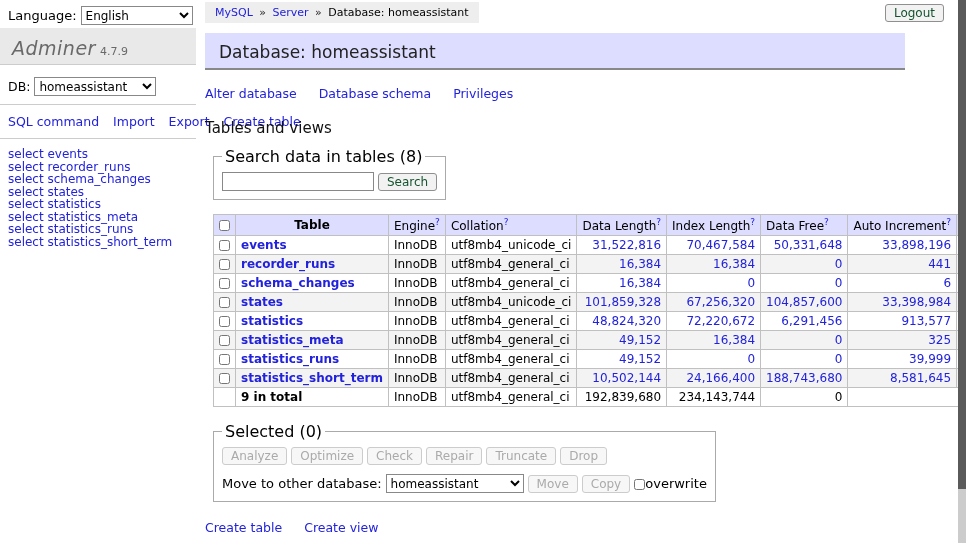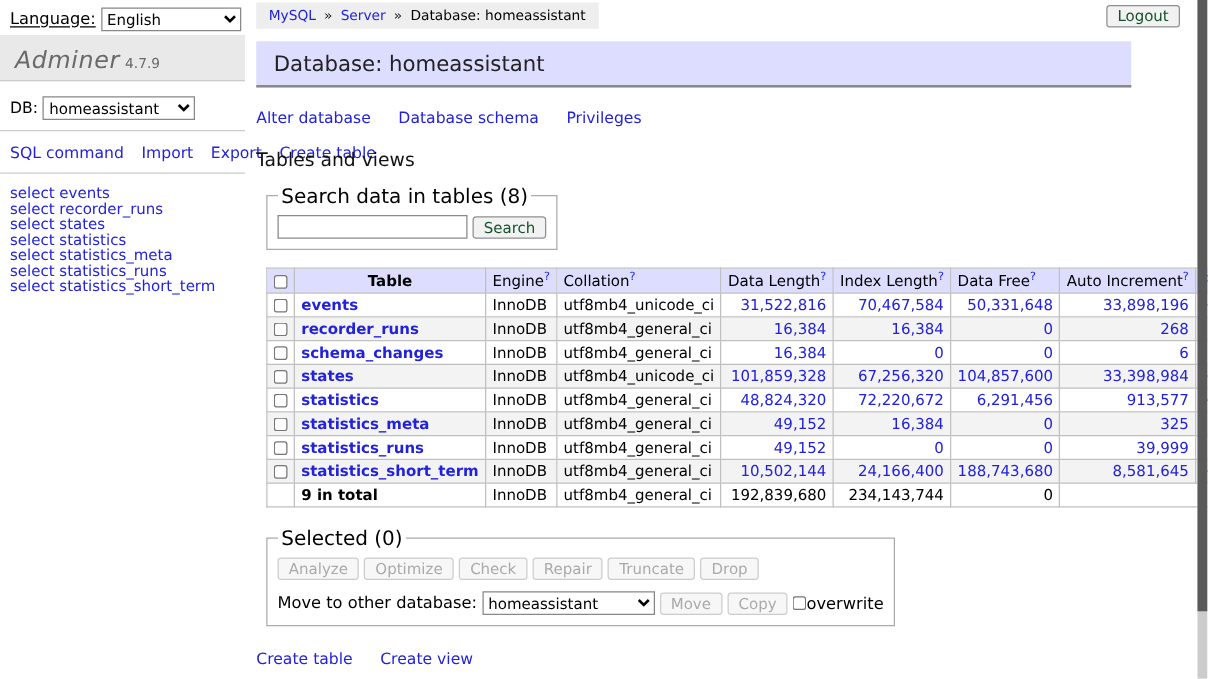--- a/index.html
+++ b/index.html
@@ -11,21 +11,21 @@
     --border:#c0c0c0;
     --thumb:#5a5a5a;
   }
   *{box-sizing:border-box;margin:0;padding:0;}
   html,body{width:966px;height:543px;overflow:hidden;background:#fff;
     font-family:"DejaVu Sans","Liberation Sans",sans-serif;font-size:13px;color:#000;}
   a{color:var(--link);text-decoration:none;cursor:pointer;}
   .page{position:relative;width:966px;height:543px;}
 
   
-  .lang{position:absolute;left:8px;top:6px;text-decoration:underline;}
+  .lang{position:absolute;left:8px;top:6px;}
   .lang select{margin-left:4px;width:112px;font-size:12px;}
   .breadcrumb{position:absolute;left:205px;top:2px;background:var(--crumb-bg);
     padding:4px 10px;font-size:11px;}
   .breadcrumb .sep{color:#222;margin:0 3px;}
   .logout{position:absolute;right:22px;top:4px;}
 
   
   .btn{font-family:inherit;font-size:12px;padding:1px 8px;background:#f2f2f2;
     border:1px solid #8f8f8f;border-radius:3px;color:#14532d;cursor:pointer;}
   .btn.disabled{color:#aaa;border-color:#ccc;background:#f7f7f7;cursor:default;}
@@ -113,20 +113,21 @@
     </div>
     <div class="db-row">
       <span>DB:</span><select><option>homeassistant</option></select>
     </div>
     <hr>
     <div class="side-links" id="side-links"><a>SQL command</a><a>Import</a><a>Export</a><a>Create table</a></div>
     <hr>
     <div class="table-links" id="table-links">
         <a>select events</a>
         <a>select recorder_runs</a>
+        <a>select schema_changes</a>
         <a>select states</a>
         <a>select statistics</a>
         <a>select statistics_meta</a>
         <a>select statistics_runs</a>
         <a>select statistics_short_term</a>
       </div>
   </aside>
 
   <main class="main">
     <h2 class="title">Database: homeassistant</h2>
@@ -196,21 +197,21 @@
     <td class="num">
               <a>16,384</a>
             </td>
     <td class="num">
               <a>16,384</a>
             </td>
     <td class="num">
               <a>0</a>
             </td>
     <td class="num">
-              <a>268</a>
+              <a>441</a>
             </td>
     <td class="num">
               <a>~ 5</a>
             </td>
 
   </tr>
           <tr class="">
     <td><input type="checkbox" style=""></td>
     <td><a class="tbl">schema_changes</a></td>
     <td>InnoDB</td>

